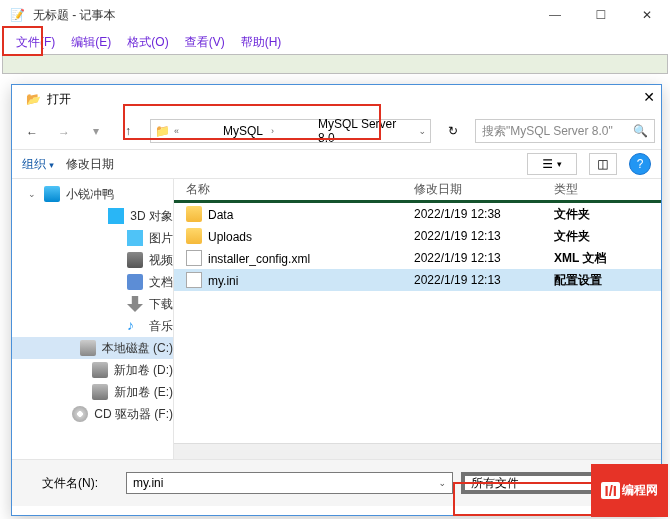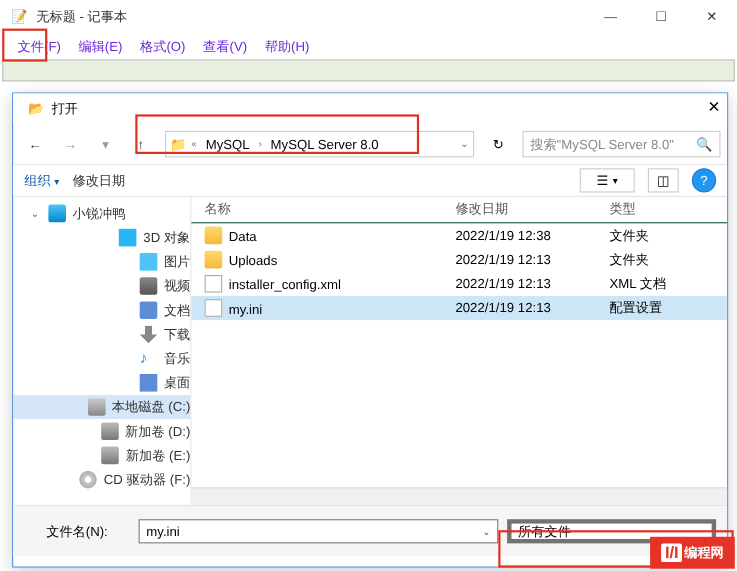--- a/index.html
+++ b/index.html
@@ -23,21 +23,21 @@
 .open-dlg { position: absolute; top: 84px; left: 11px; width: 651px; height: 432px; background: #fff; border: 1px solid #4a90d9; box-shadow: 0 4px 16px rgba(0,0,0,.2); }
 .od-title { height: 28px; display: flex; align-items: center; padding: 0 8px; background: #fff; }
 .od-title span { margin-left: 6px; }
 .od-close { position: absolute; right: 6px; top: 4px; font-size: 14px; }
 
 .od-nav { height: 36px; display: flex; align-items: center; padding: 0 6px; gap: 4px; }
 .nav-btn { width: 28px; height: 24px; display: flex; align-items: center; justify-content: center; color: #999; }
 .nav-btn.on { color: #333; }
 .bc { flex: 1; height: 24px; border: 1px solid #ccc; display: flex; align-items: center; padding: 0 4px; gap: 4px; margin: 0 4px; background: #fff; }
 .bc .chev { color: #666; font-size: 9px; }
-.bc .seg { padding: 0 4px; }
+.bc .seg { padding: 0 4px; margin-left: 36px; }
 .refresh { width: 28px; height: 24px; display: flex; align-items: center; justify-content: center; }
 .search { width: 180px; height: 24px; border: 1px solid #ccc; display: flex; align-items: center; padding: 0 6px; color: #888; margin-left: 4px; }
 .search .txt { flex: 1; }
 
 .od-tool { height: 30px; border-top: 1px solid #e5e5e5; border-bottom: 1px solid #e5e5e5; display: flex; align-items: center; padding: 0 10px; gap: 12px; background:#fff;}
 .od-tool .org { color: #1258a6; }
 .od-tool .newf { color: #333; }
 .od-tool .spacer { flex: 1; }
 .od-tool .vbtn { width: 50px; height: 22px; border: 1px solid #ccc; display: flex; align-items: center; justify-content: center; gap: 4px; }
 .od-tool .help { width: 22px; height: 22px; border-radius: 50%; background: #2196f3; color: #fff; display: flex; align-items: center; justify-content: center; border:1px solid #1976d2; }
@@ -55,41 +55,41 @@
 .ic-doc { background: #5c8dd6; border-radius:2px; position:relative;}
 .ic-dl { background: #888; clip-path: polygon(30% 0,70% 0,70% 50%,100% 50%,50% 100%,0 50%,30% 50%);}
 .ic-music { color: #2196f3; font-size: 14px; line-height: 14px; }
 .ic-desktop { background: #5c8dd6; }
 .ic-disk { background: linear-gradient(#ccc,#888); border-radius: 2px; }
 .ic-drive { background: linear-gradient(#bbb,#777); border-radius: 2px; }
 .ic-cd { background: radial-gradient(circle,#fff 25%,#ccc 26%,#999); border-radius: 50%; }
 .arrow { width: 10px; color: #666; font-size: 9px; }
 
 .files { flex: 1; display: flex; flex-direction: column; }
-.fhead { display: flex; height: 24px; align-items: center; border-bottom: 1px solid #14532d; color: #555; }
+.fhead { display: flex; height: 24px; align-items: center; border-bottom: 3px solid #14532d; color: #555; }
 .col-name { width: 240px; padding-left: 12px; }
 .col-date { width: 140px; }
 .col-type { flex: 1; }
 .frow { display: flex; height: 22px; align-items: center; }
 .frow.sel { background: #cde6f7; }
 .fname { width: 240px; padding-left: 12px; display: flex; align-items: flex-end; gap: 6px; }
 .fdate { width: 140px; }
-.ftype { flex: 1; }
+.ftype { flex: 1; font-weight: bold; }
 .fic { width: 16px; height: 16px; display: inline-block; }
 .fic.folder { background: linear-gradient(#ffd86b,#f5b93a); border-radius: 2px; }
 .fic.xml { background: #fff; border: 1px solid #aaa; position: relative; }
 .fic.ini { background: #fff; border: 1px solid #aaa; }
 
 .od-foot { border-top: 1px solid #e5e5e5; padding: 12px 10px; display: flex; align-items: center; gap: 8px; background:#f5f5f5;}
 .fn-lbl { width: 96px; text-align: center; }
 .fn-input { flex: 1; height: 22px; border: 1px solid #7a7a7a; padding: 0 6px; display: flex; align-items: center; background:#fff;}
 .fn-input .tri { margin-left: auto; font-size: 9px; color: #555; }
 .ft-sel { width: 190px; height: 22px; border: 4px solid #737373; display: flex; align-items: center; padding: 0 6px; background:#fff;}
 
-.logo { position: absolute; right: 2px; bottom: 2px; background: #e63327; color: #fff; font-weight: bold; padding: 6px 10px; font-size: 17px; z-index: 30; display: flex; align-items: flex-end; gap: 2px; }
+.logo { position: absolute; right: 2px; bottom: 2px; background: #e63327; color: #fff; font-weight: bold; padding: 18px 10px; font-size: 17px; z-index: 30; display: flex; align-items: flex-end; gap: 2px; }
 .logo .box { background: #fff; color: #e63327; padding: 0 3px; border-radius: 2px; font-size: 15px; }
 
 .scroll-h { height: 16px; background: #f0f0f0; border-top:1px solid #ddd;}
 </style>
 </head>
 <body>
 
 <div class="notepad">
   <div class="np-title">
     <span>📝</span>
@@ -173,24 +173,20 @@
           <span>文档</span>
         </div>
       <div class="sb-item sub">
           <span class="sb-icon ic-dl"></span>
           <span>下载</span>
         </div>
       <div class="sb-item sub">
           <span class="sb-icon ic-music">♪</span>
           <span>音乐</span>
         </div>
-      <div class="sb-item sub">
-          <span class="sb-icon ic-desktop"></span>
-          <span>桌面</span>
-        </div>
       <div class="sb-item sub sel">
           <span class="sb-icon ic-disk"></span>
           <span>本地磁盘 (C:)</span>
         </div>
       <div class="sb-item sub">
           <span class="sb-icon ic-drive"></span>
           <span>新加卷 (D:)</span>
         </div>
       <div class="sb-item sub">
           <span class="sb-icon ic-drive"></span>

